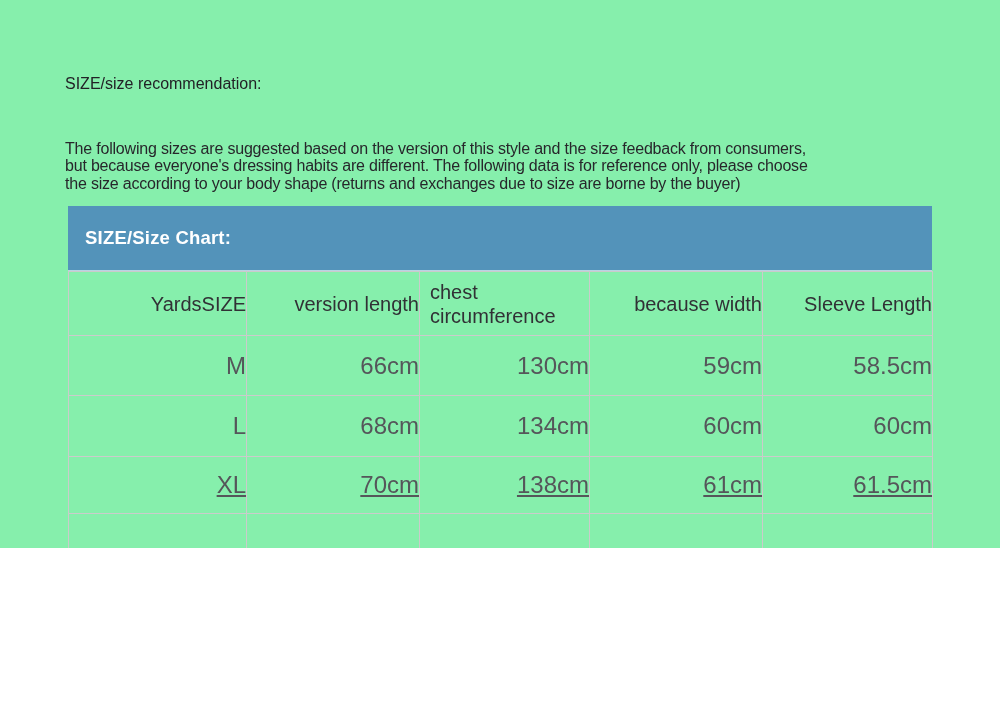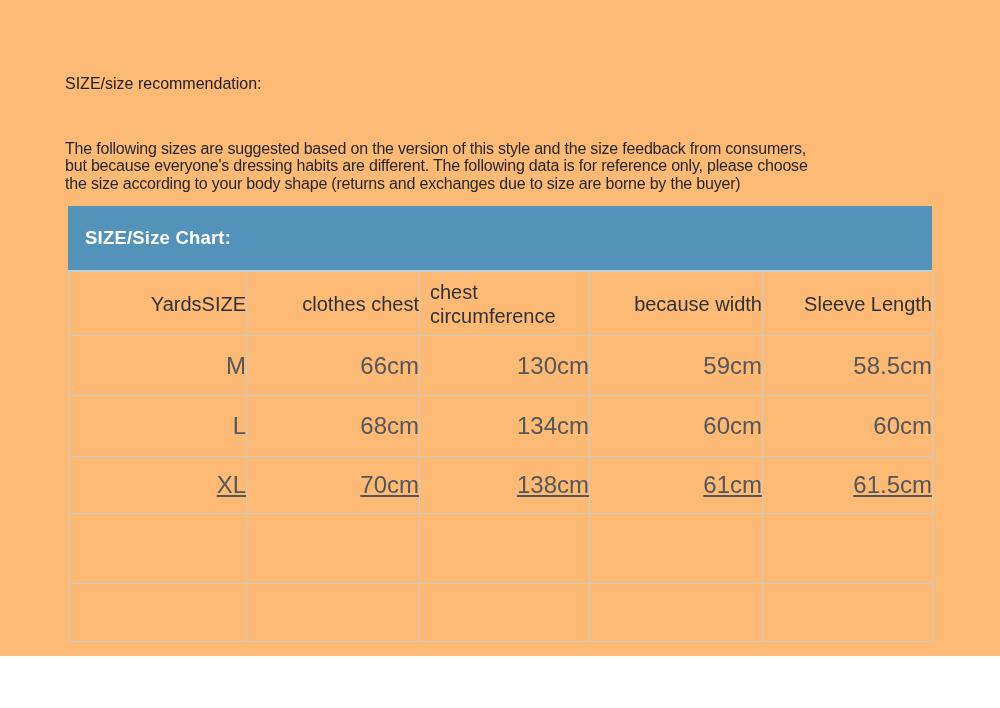--- a/index.html
+++ b/index.html
@@ -1,21 +1,21 @@
 <!DOCTYPE html>
 <html><head>
 <meta charset="utf-8">
 <style>
   * { margin: 0; padding: 0; box-sizing: border-box; }
   html, body { background: #ffffff; }
   .canvas {
     position: relative;
     width: 1000px;
-    height: 656px;
-    background: #fdba74;
+    height: 548px;
+    background: #86efac;
     overflow: hidden;
     font-family: "Liberation Sans", "DejaVu Sans", sans-serif;
     color: #26262a;
   }
   .page-title {
     position: absolute;
     left: 65px;
     top: 74px;
     font-size: 16px;
     line-height: 20px;
@@ -109,21 +109,21 @@
     <colgroup>
       <col style="width:178px">
       <col style="width:173px">
       <col style="width:170px">
       <col style="width:173px">
       <col style="width:170px">
     </colgroup>
     <tbody>
       <tr class="header-row">
         <td>YardsSIZE</td>
-        <td>clothes chest</td>
+        <td>version length</td>
         <td class="align-left">chest circumference</td>
         <td>because width</td>
         <td>Sleeve Length</td>
       </tr>
       <tr class="data-row row-m">
         <td>M</td>
         <td>66cm</td>
         <td>130cm</td>
         <td>59cm</td>
         <td>58.5cm</td>

